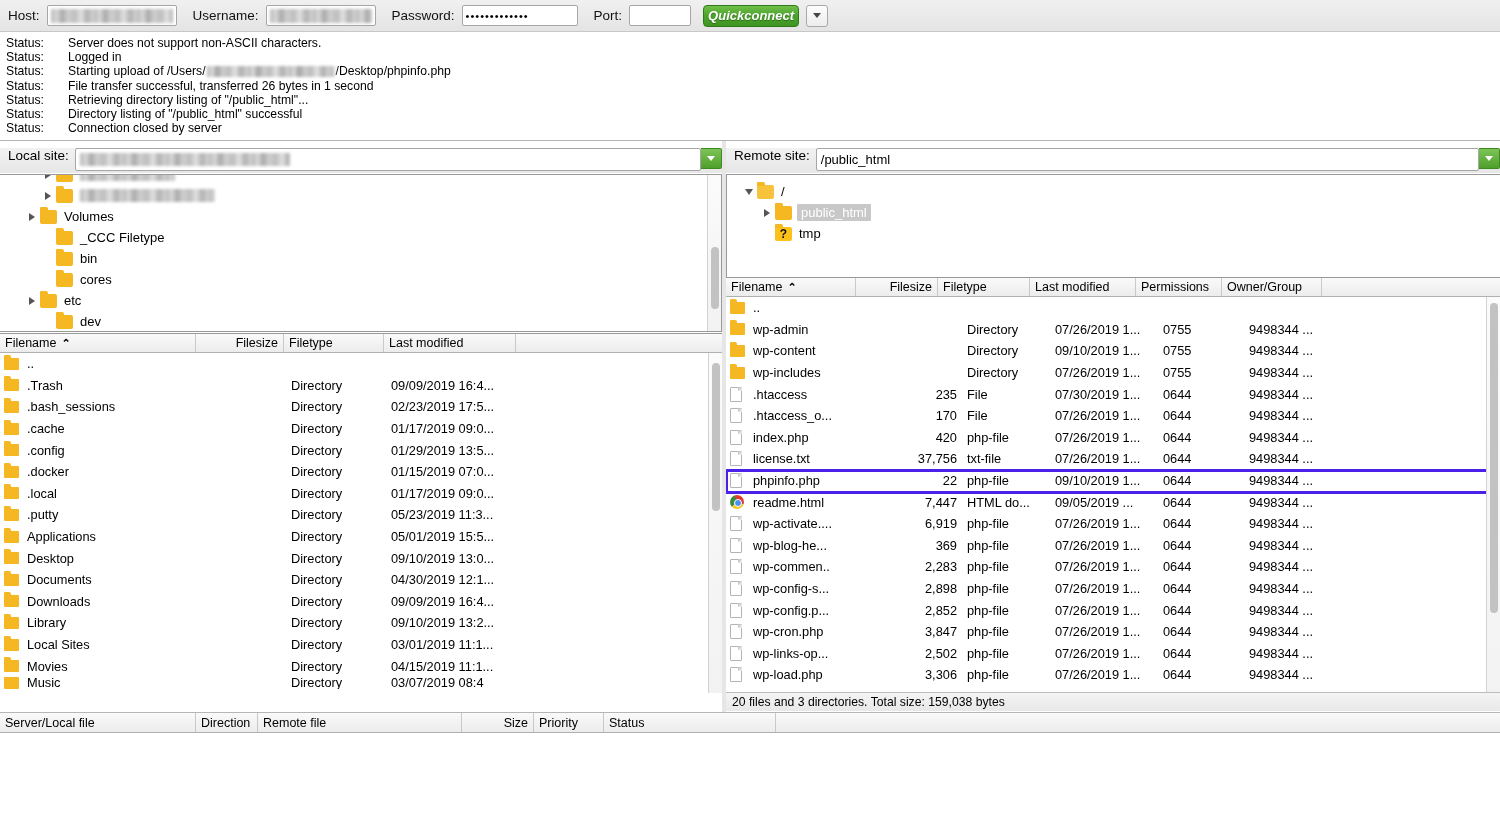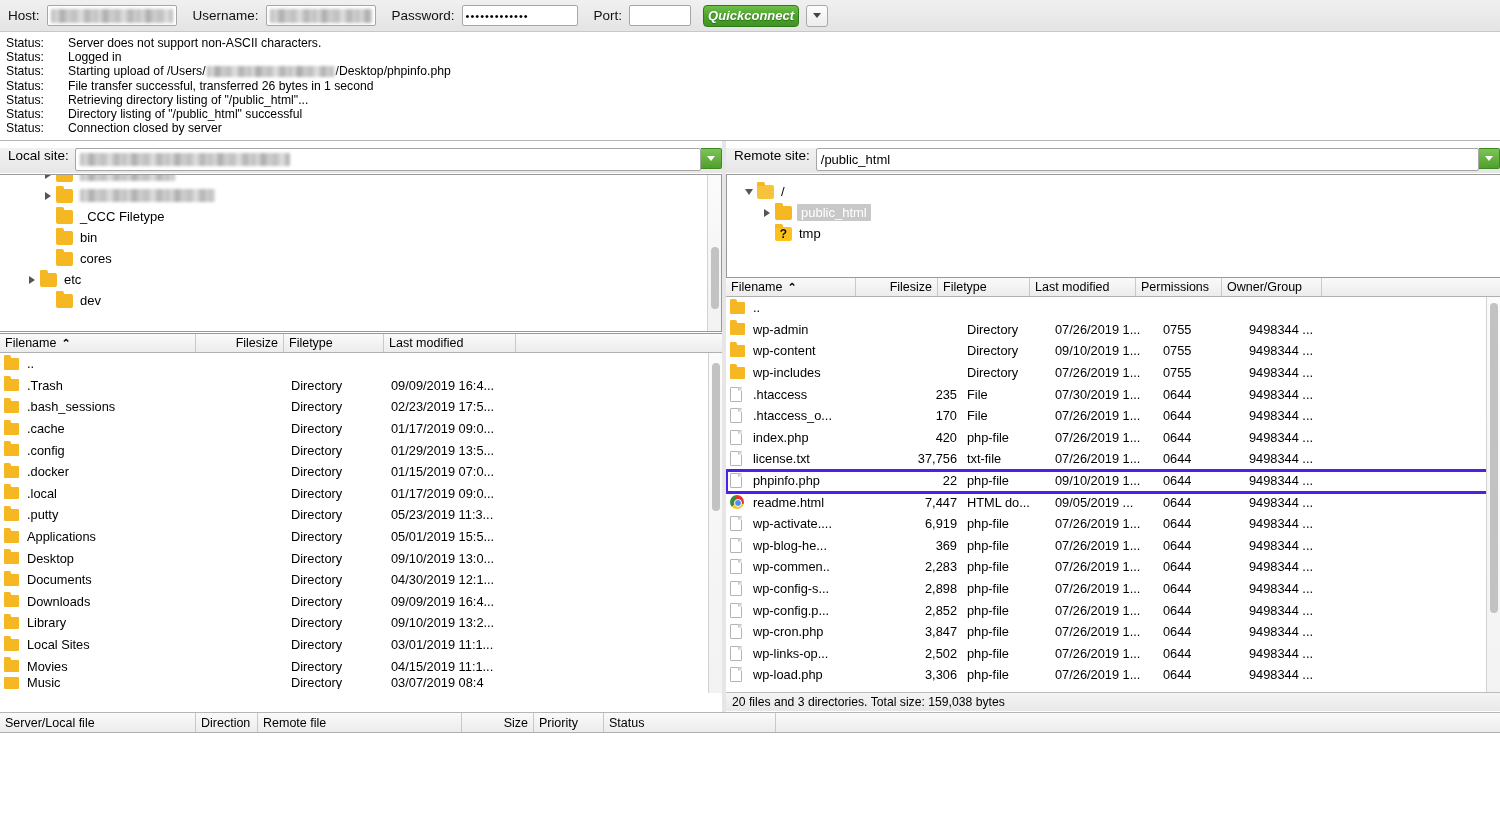--- a/index.html
+++ b/index.html
@@ -285,20 +285,28 @@
     </div>
     <div class="tree-row">
       <span style="width:40px"></span>
       <span class="twisty">
           <span class="r"></span>
         </span>
       <span class="folder"></span>
       <span class="tree-label"><span class="blurred" style="width:135px"></span></span>
     </div>
     <div class="tree-row">
+      <span style="width:24px"></span>
+      <span class="twisty">
+          <span class="r"></span>
+        </span>
+      <span class="folder"></span>
+      <span class="tree-label">Volumes</span>
+    </div>
+    <div class="tree-row">
       <span style="width:40px"></span>
       <span class="twisty"></span>
       <span class="folder"></span>
       <span class="tree-label">_CCC Filetype</span>
     </div>
     <div class="tree-row">
       <span style="width:40px"></span>
       <span class="twisty"></span>
       <span class="folder"></span>
       <span class="tree-label">bin</span>

